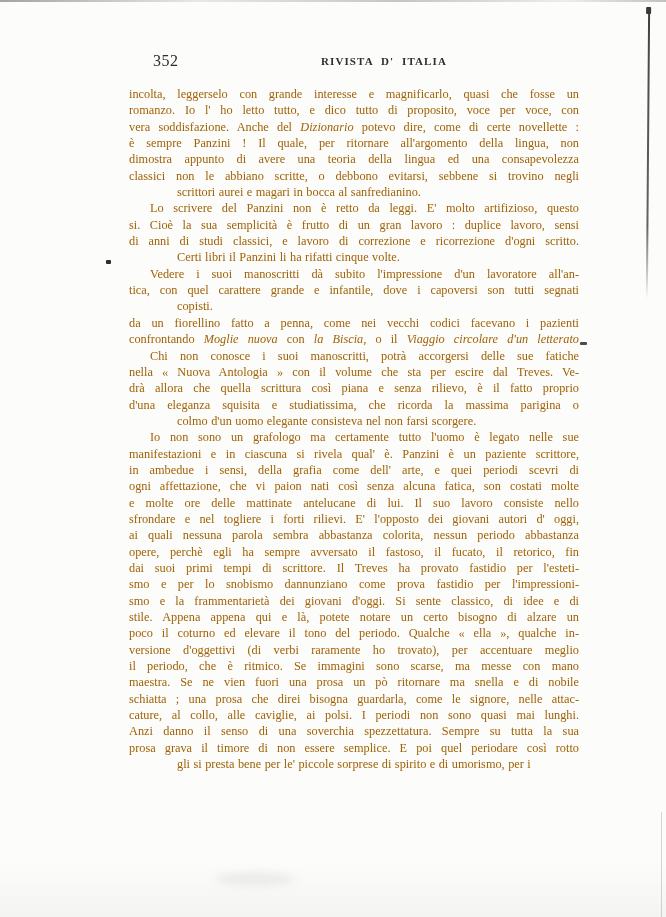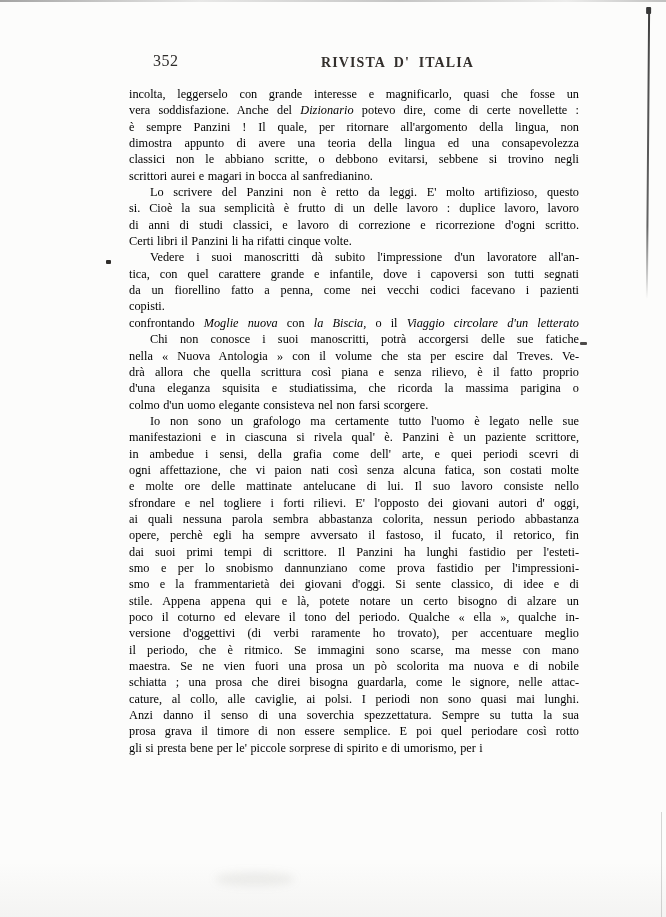--- a/index.html
+++ b/index.html
@@ -15,35 +15,35 @@
     color:#2a2826;
   }
   
   .page-header{position:absolute;top:0;left:0;width:100%;height:80px;}
   .page-num{
     position:absolute;left:153px;top:52px;
     font-size:16px;letter-spacing:0.5px;color:#2e2c2a;
   }
   .journal{
     position:absolute;left:321px;top:55px;
-    font-size:14px;font-weight:bold;letter-spacing:1.1px;word-spacing:4px;
+    font-size:11px;font-weight:bold;letter-spacing:1.1px;word-spacing:4px;
     color:#332f2c;
   }
   
   .text-block{
     position:absolute;left:129px;top:86px;width:450px;
-    font-size:12.3px;color:#000000;
+    font-size:12.3px;color:#a16207;
   }
   .line{
     height:16.35px;line-height:16.35px;
     text-align:justify;text-align-last:justify;
     word-spacing:0.4px;
   }
   .line.indent{text-indent:21px;}
-  .line.last{text-align-last:left;}
+  .line.last{text-align-last:left;margin-left:48px;}
   .line i{font-style:italic;}
   
   .artifact{position:absolute;pointer-events:none;}
   .scratch{
     left:647px;top:7px;width:2px;height:292px;
     background:linear-gradient(to bottom,
       #3c3c3c 0%, #4a4a4a 15%, #585858 45%, #636363 75%, rgba(110,110,110,0) 100%);
     transform:rotate(0.45deg);border-radius:2px;
   }
   .scratch::before{
@@ -84,63 +84,64 @@
 <div class="scan">
 
   <div class="page-header">
     <span class="page-num">352</span>
     <span class="journal">RIVISTA D' ITALIA</span>
   </div>
 
   <div class="text-block" id="text-block">
       <div class="para">
         <div class="line">incolta, leggerselo con grande interesse e magnificarlo, quasi che fosse un</div>
+        <div class="line">romanzo. Io l' ho letto tutto, e dico tutto di proposito, voce per voce, con</div>
         <div class="line">vera soddisfazione. Anche del <i>Dizionario</i> potevo dire, come di certe novellette :</div>
         <div class="line">è sempre Panzini ! Il quale, per ritornare all'argomento della lingua, non</div>
         <div class="line">dimostra appunto di avere una teoria della lingua ed una consapevolezza</div>
         <div class="line">classici non le abbiano scritte, o debbono evitarsi, sebbene si trovino negli</div>
         <div class="line last">scrittori aurei e magari in bocca al sanfredianino.</div>
       </div>
       <div class="para">
         <div class="line indent">Lo scrivere del Panzini non è retto da leggi. E' molto artifizioso, questo</div>
-        <div class="line">si. Cioè la sua semplicità è frutto di un delle lavoro : duplice lavoro, lavoro</div>
+        <div class="line">si. Cioè la sua semplicità è frutto di un gran lavoro : duplice lavoro, sensi</div>
         <div class="line">di anni di studi classici, e lavoro di correzione e ricorrezione d'ogni scritto.</div>
         <div class="line last">Certi libri il Panzini li ha rifatti cinque volte.</div>
       </div>
       <div class="para">
         <div class="line indent">Vedere i suoi manoscritti dà subito l'impressione d'un lavoratore all'an-</div>
         <div class="line">tica, con quel carattere grande e infantile, dove i capoversi son tutti segnati</div>
+        <div class="line last">copisti.</div>
         <div class="line">da un fiorellino fatto a penna, come nei vecchi codici facevano i pazienti</div>
-        <div class="line last">copisti.</div>
       </div>
       <div class="para">
         <div class="line">confrontando <i>Moglie nuova</i> con <i>la Biscia</i>, o il <i>Viaggio circolare d'un letterato</i></div>
         <div class="line indent">Chi non conosce i suoi manoscritti, potrà accorgersi delle sue fatiche</div>
         <div class="line">nella « Nuova Antologia » con il volume che sta per escire dal Treves. Ve-</div>
         <div class="line">drà allora che quella scrittura così piana e senza rilievo, è il fatto proprio</div>
         <div class="line">d'una eleganza squisita e studiatissima, che ricorda la massima parigina o</div>
         <div class="line last">colmo d'un uomo elegante consisteva nel non farsi scorgere.</div>
       </div>
       <div class="para">
         <div class="line indent">Io non sono un grafologo ma certamente tutto l'uomo è legato nelle sue</div>
         <div class="line">manifestazioni e in ciascuna si rivela qual' è. Panzini è un paziente scrittore,</div>
         <div class="line">in ambedue i sensi, della grafia come dell' arte, e quei periodi scevri di</div>
         <div class="line">ogni affettazione, che vi paion nati così senza alcuna fatica, son costati molte</div>
         <div class="line">e molte ore delle mattinate antelucane di lui. Il suo lavoro consiste nello</div>
         <div class="line">sfrondare e nel togliere i forti rilievi. E' l'opposto dei giovani autori d' oggi,</div>
         <div class="line">ai quali nessuna parola sembra abbastanza colorita, nessun periodo abbastanza</div>
         <div class="line">opere, perchè egli ha sempre avversato il fastoso, il fucato, il retorico, fin</div>
-        <div class="line">dai suoi primi tempi di scrittore. Il Panzini ha lunghi fastidio per l'esteti-</div>
+        <div class="line">dai suoi primi tempi di scrittore. Il Treves ha provato fastidio per l'esteti-</div>
         <div class="line">smo e per lo snobismo dannunziano come prova fastidio per l'impressioni-</div>
         <div class="line">smo e la frammentarietà dei giovani d'oggi. Si sente classico, di idee e di</div>
         <div class="line">stile. Appena appena qui e là, potete notare un certo bisogno di alzare un</div>
         <div class="line">poco il coturno ed elevare il tono del periodo. Qualche « ella », qualche in-</div>
         <div class="line">versione d'oggettivi (di verbi raramente ho trovato), per accentuare meglio</div>
         <div class="line">il periodo, che è ritmico. Se immagini sono scarse, ma messe con mano</div>
-        <div class="line">maestra. Se ne vien fuori una prosa un pò scolorita ma nuova e di nobile</div>
+        <div class="line">maestra. Se ne vien fuori una prosa un pò ritornare ma snella e di nobile</div>
         <div class="line">schiatta ; una prosa che direi bisogna guardarla, come le signore, nelle attac-</div>
         <div class="line">cature, al collo, alle caviglie, ai polsi. I periodi non sono quasi mai lunghi.</div>
         <div class="line">Anzi danno il senso di una soverchia spezzettatura. Sempre su tutta la sua</div>
         <div class="line">prosa grava il timore di non essere semplice. E poi quel periodare così rotto</div>
         <div class="line last">gli si presta bene per le' piccole sorprese di spirito e di umorismo, per i</div>
       </div>
     </div>
 
   <div class="artifact scratch"></div>
   <div class="artifact ink-dot"></div>

